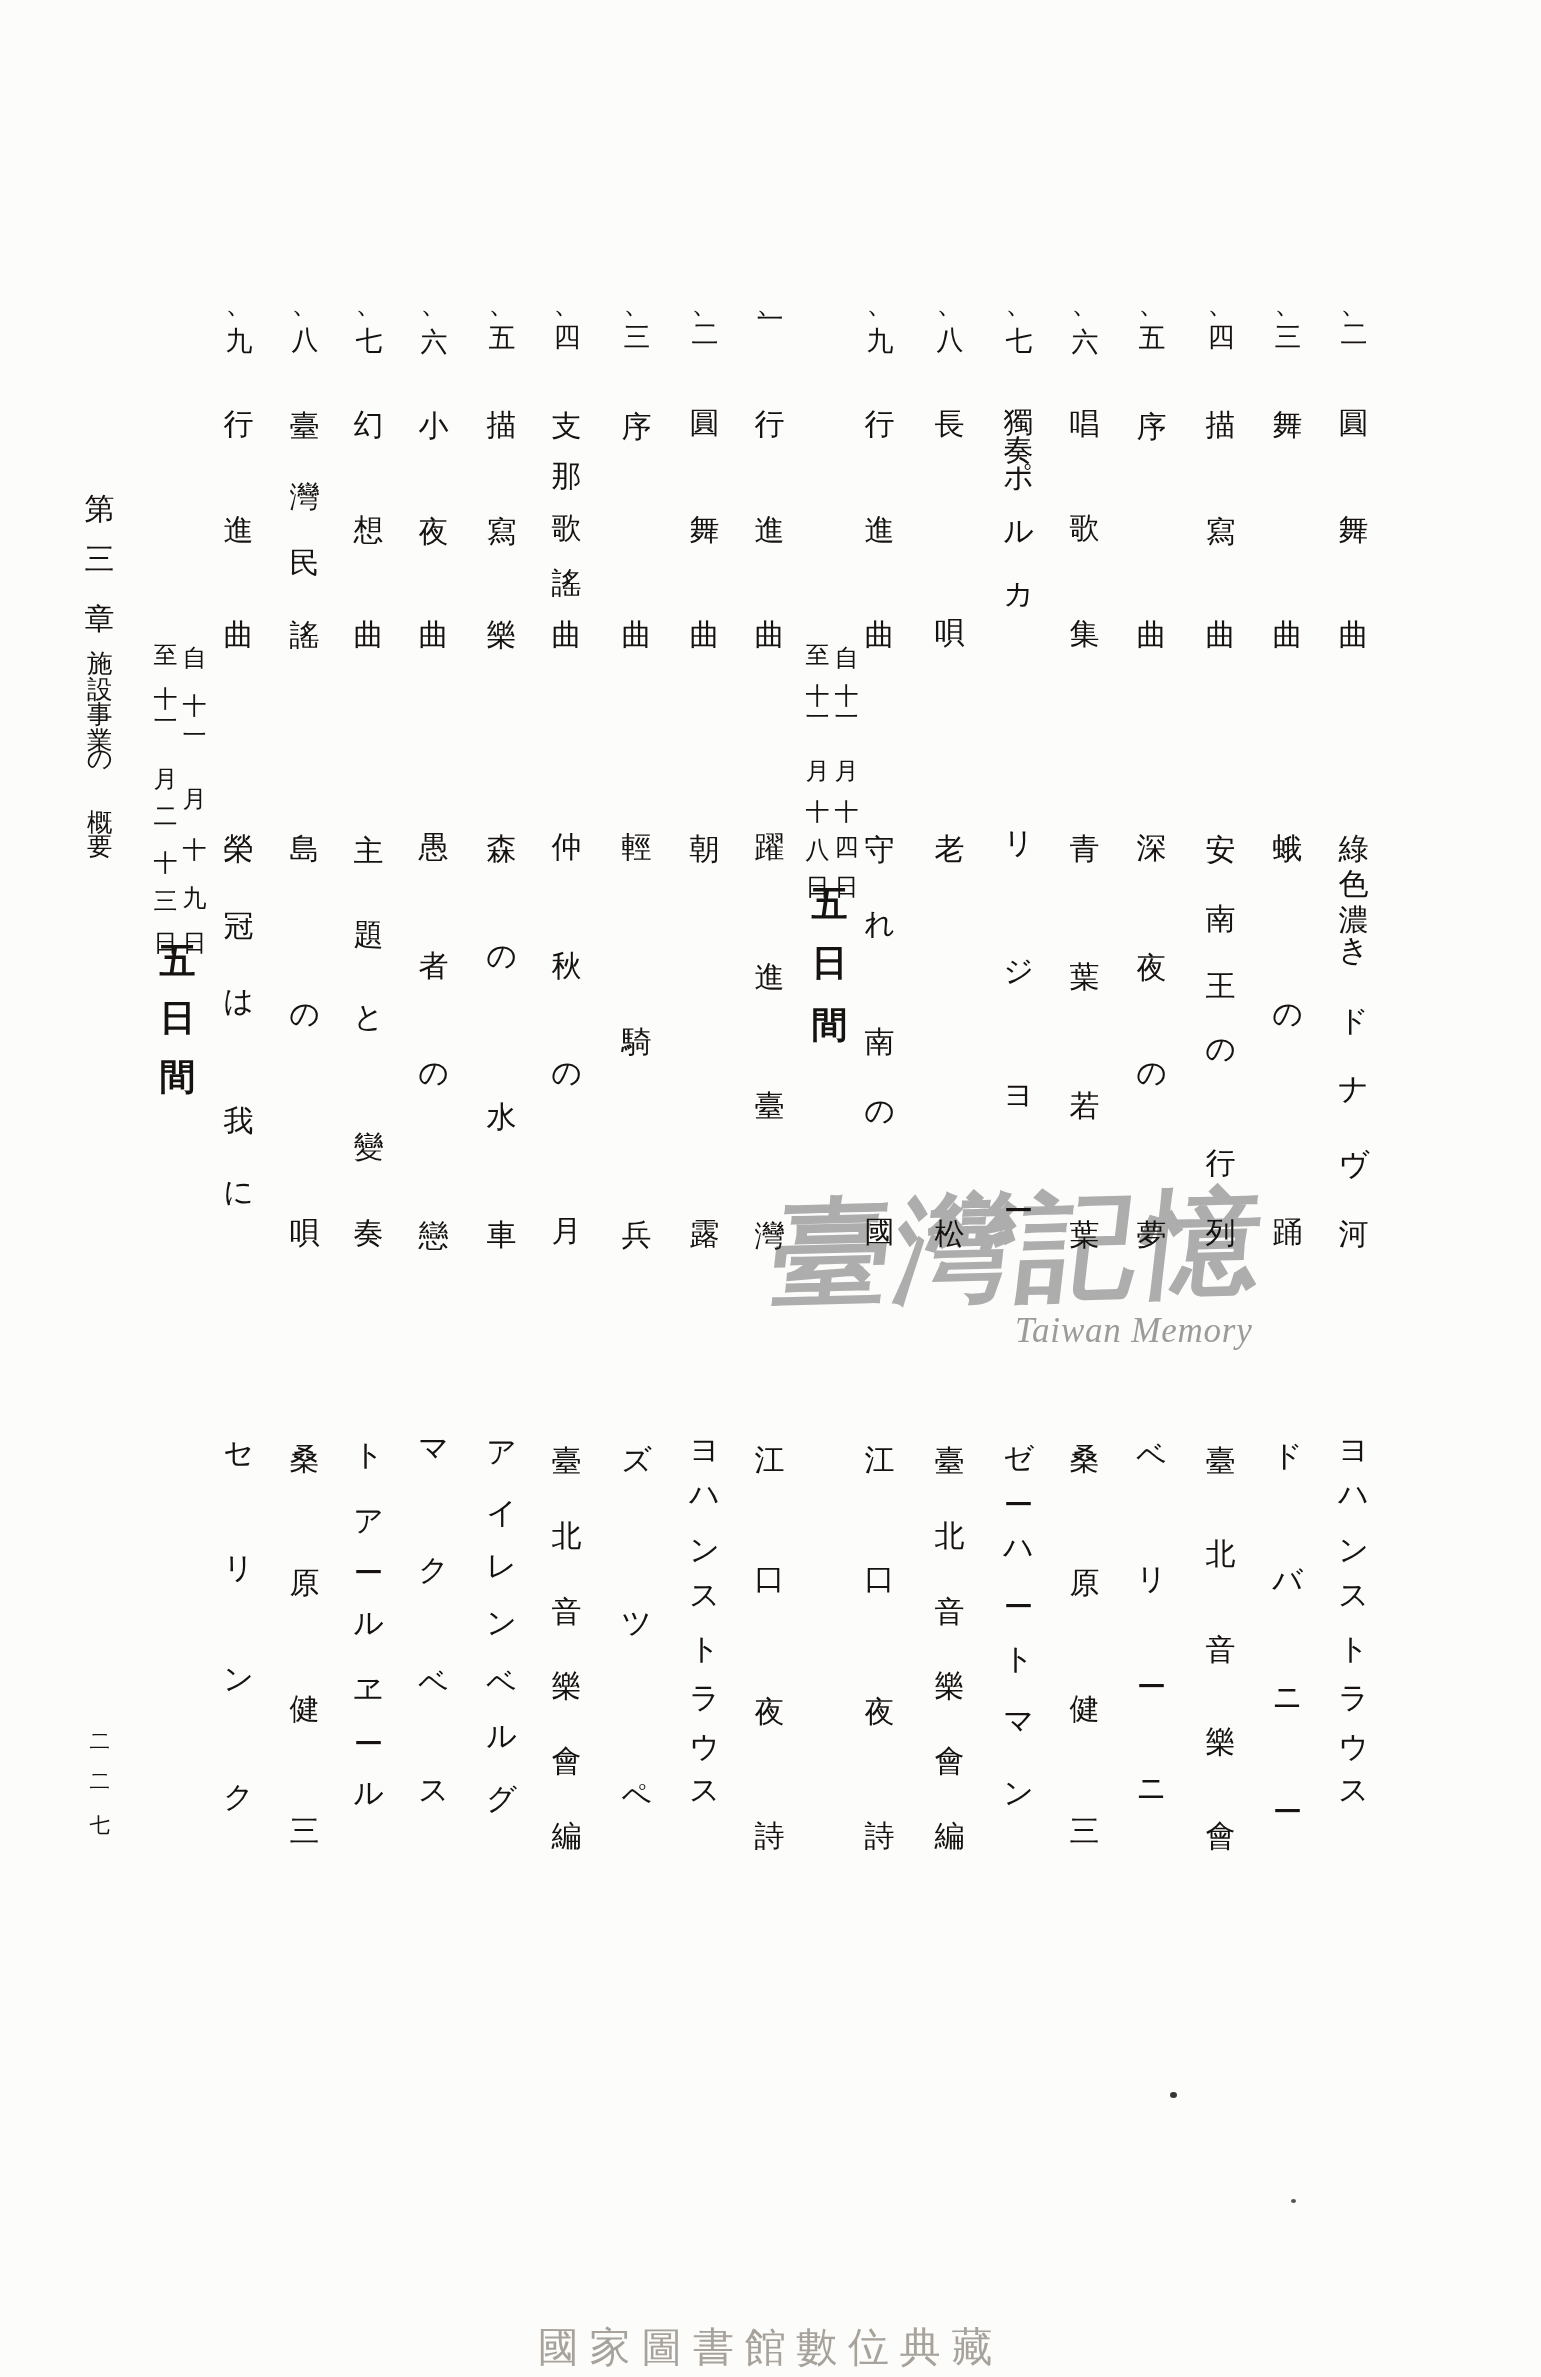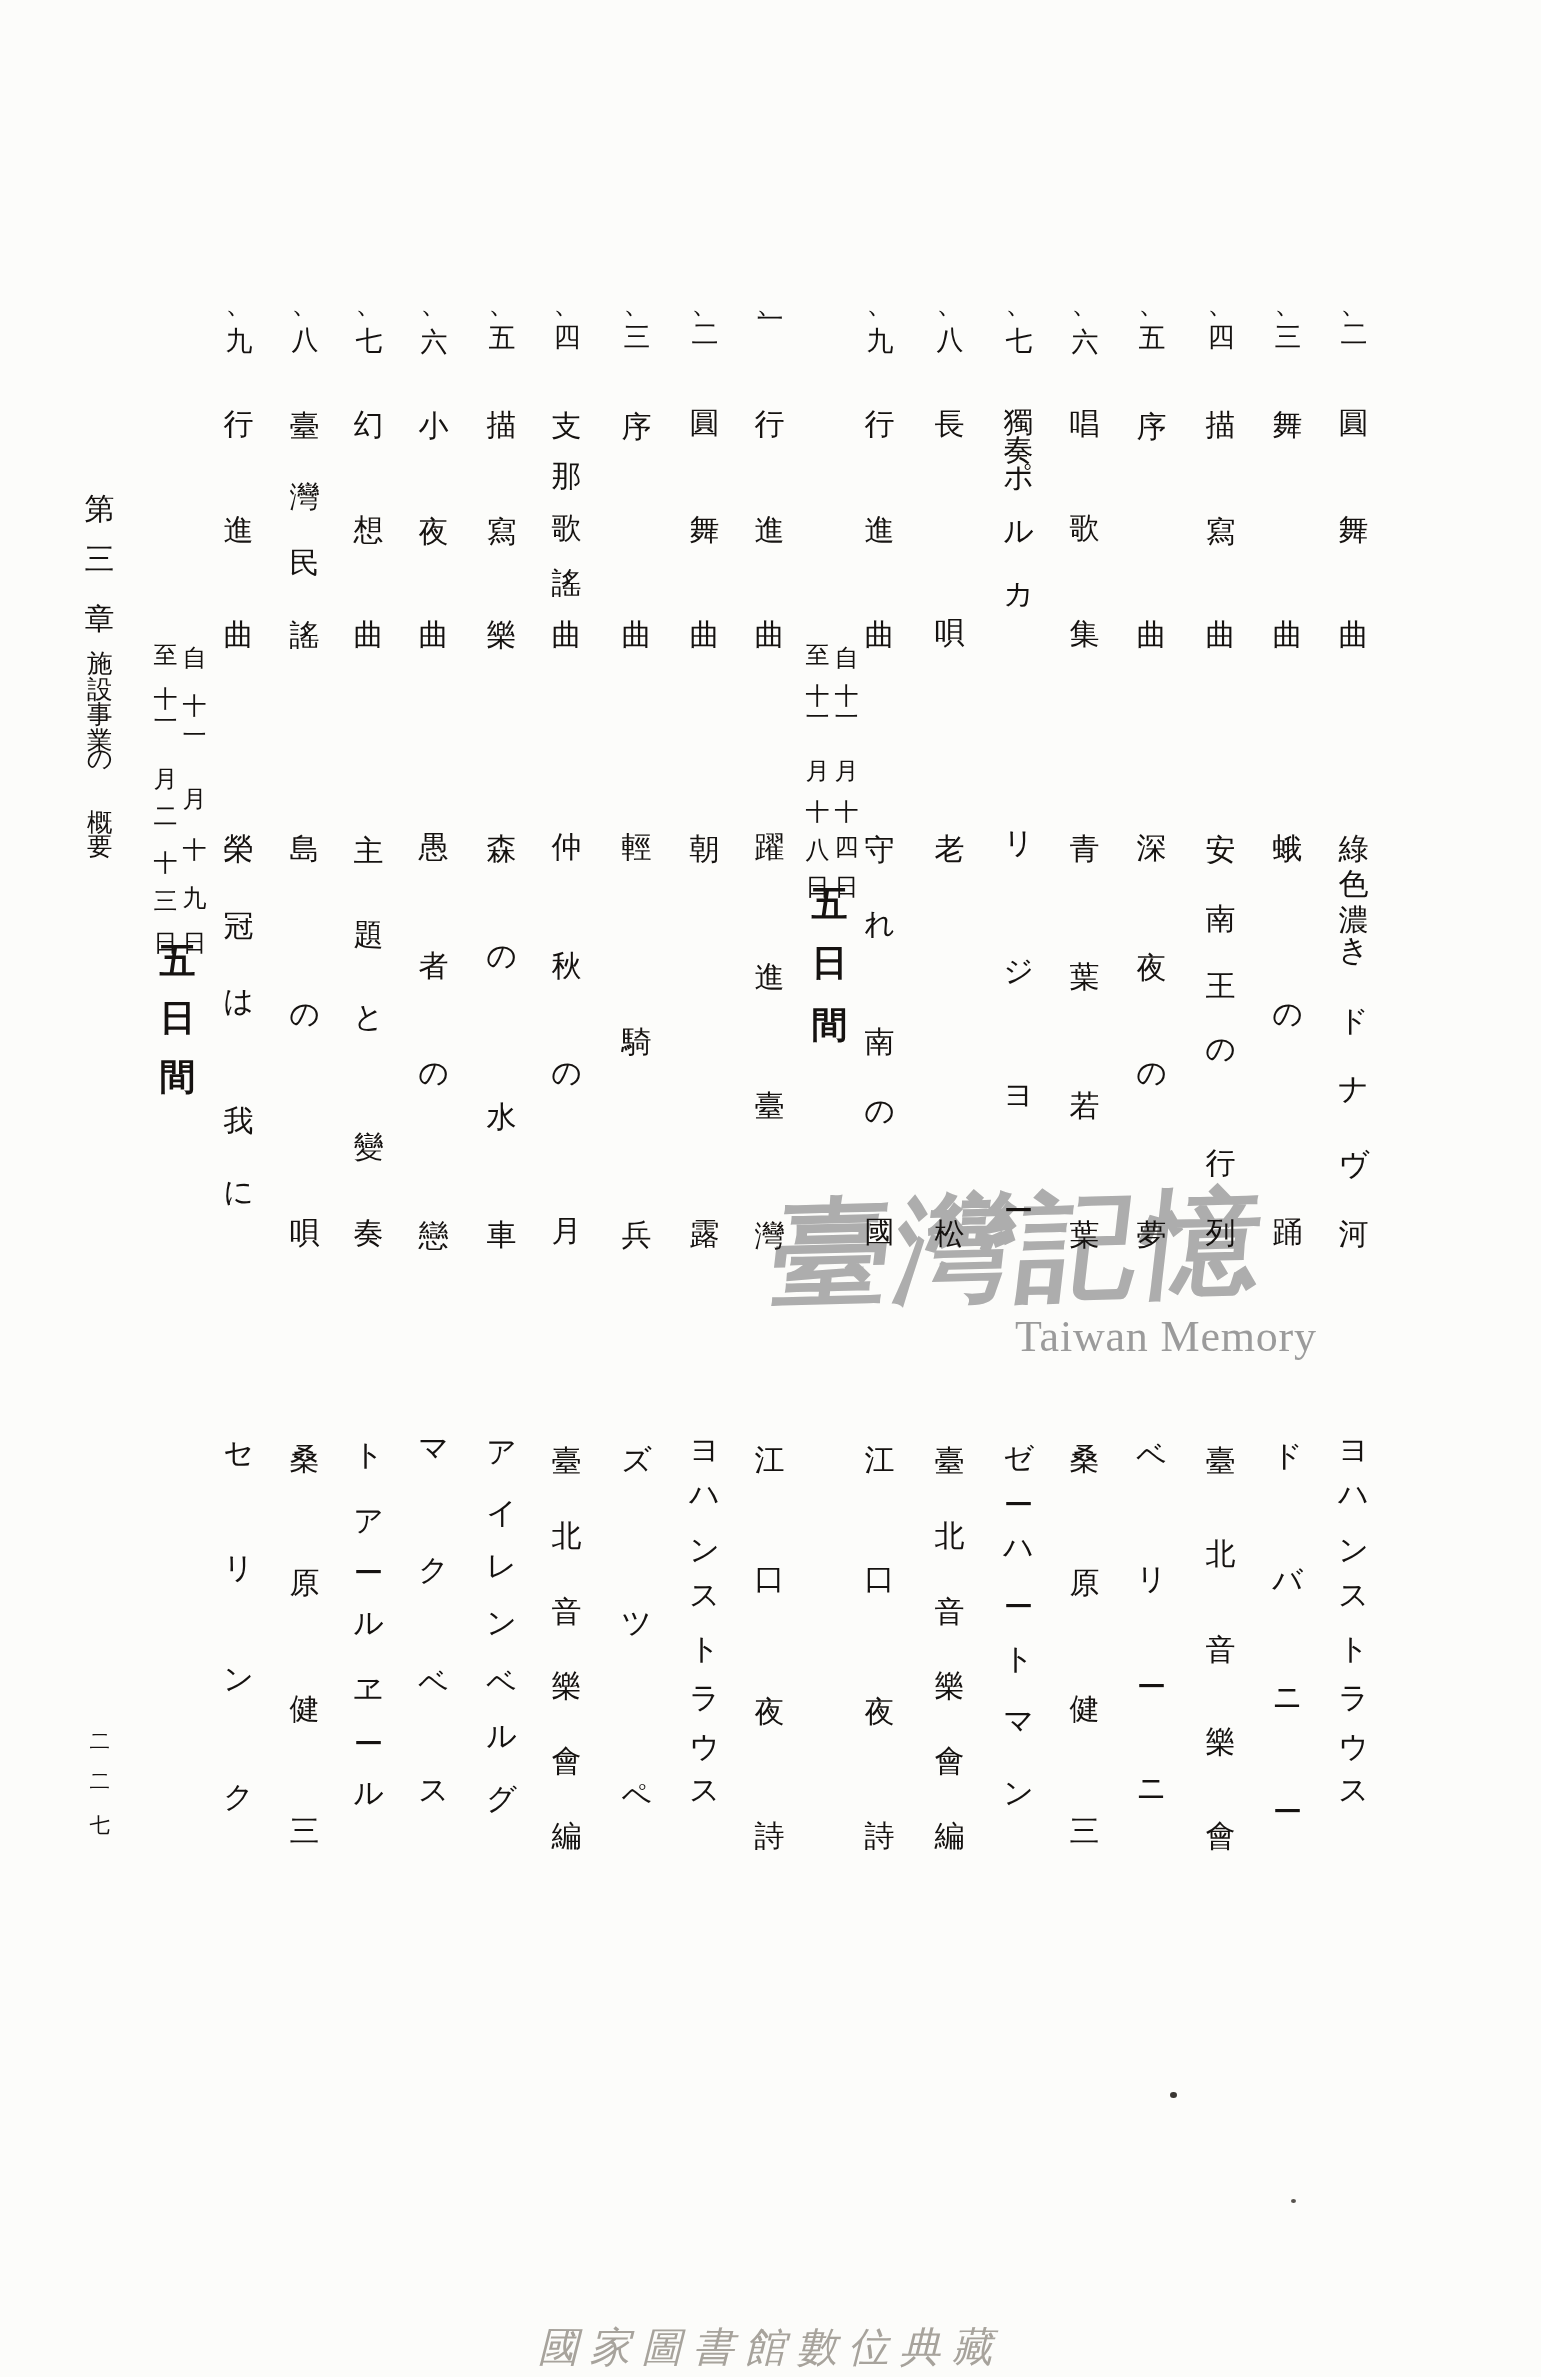--- a/index.html
+++ b/index.html
@@ -57,32 +57,31 @@
   .wm-cjk{
     position:absolute;left:774px;top:1190px;
     font-size:117px;font-weight:bold;
     color:#a0a0a0;opacity:.85;
     letter-spacing:5.8px;line-height:1;
     transform:skewX(-8deg) rotate(-1.5deg);
     white-space:nowrap;
   }
   .wm-latin{
     position:absolute;left:1015px;top:1311px;
-    font-size:44px;
+    font-size:35px;font-style:italic;
     color:#9b9b9b;letter-spacing:0.8px;
     white-space:nowrap;
   }
   .footer-wm{
     position:absolute;left:0;right:0;top:2320px;
     text-align:center;
     font-size:41px;color:#a7a39c;
     letter-spacing:10.7px;
     font-family:"Liberation Sans","DejaVu Sans",sans-serif;
     white-space:nowrap;
-    font-style:italic;
   }
   
   .speck{position:absolute;border-radius:50%;}
   .speck1{left:1170px;top:2092px;width:6.6px;height:5.8px;background:#3a3632;}
   .speck2{left:1291px;top:2199px;width:5px;height:4.1px;background:#57534e;}
 </style>
 </head>
 <body>
 
 <div id="page">

